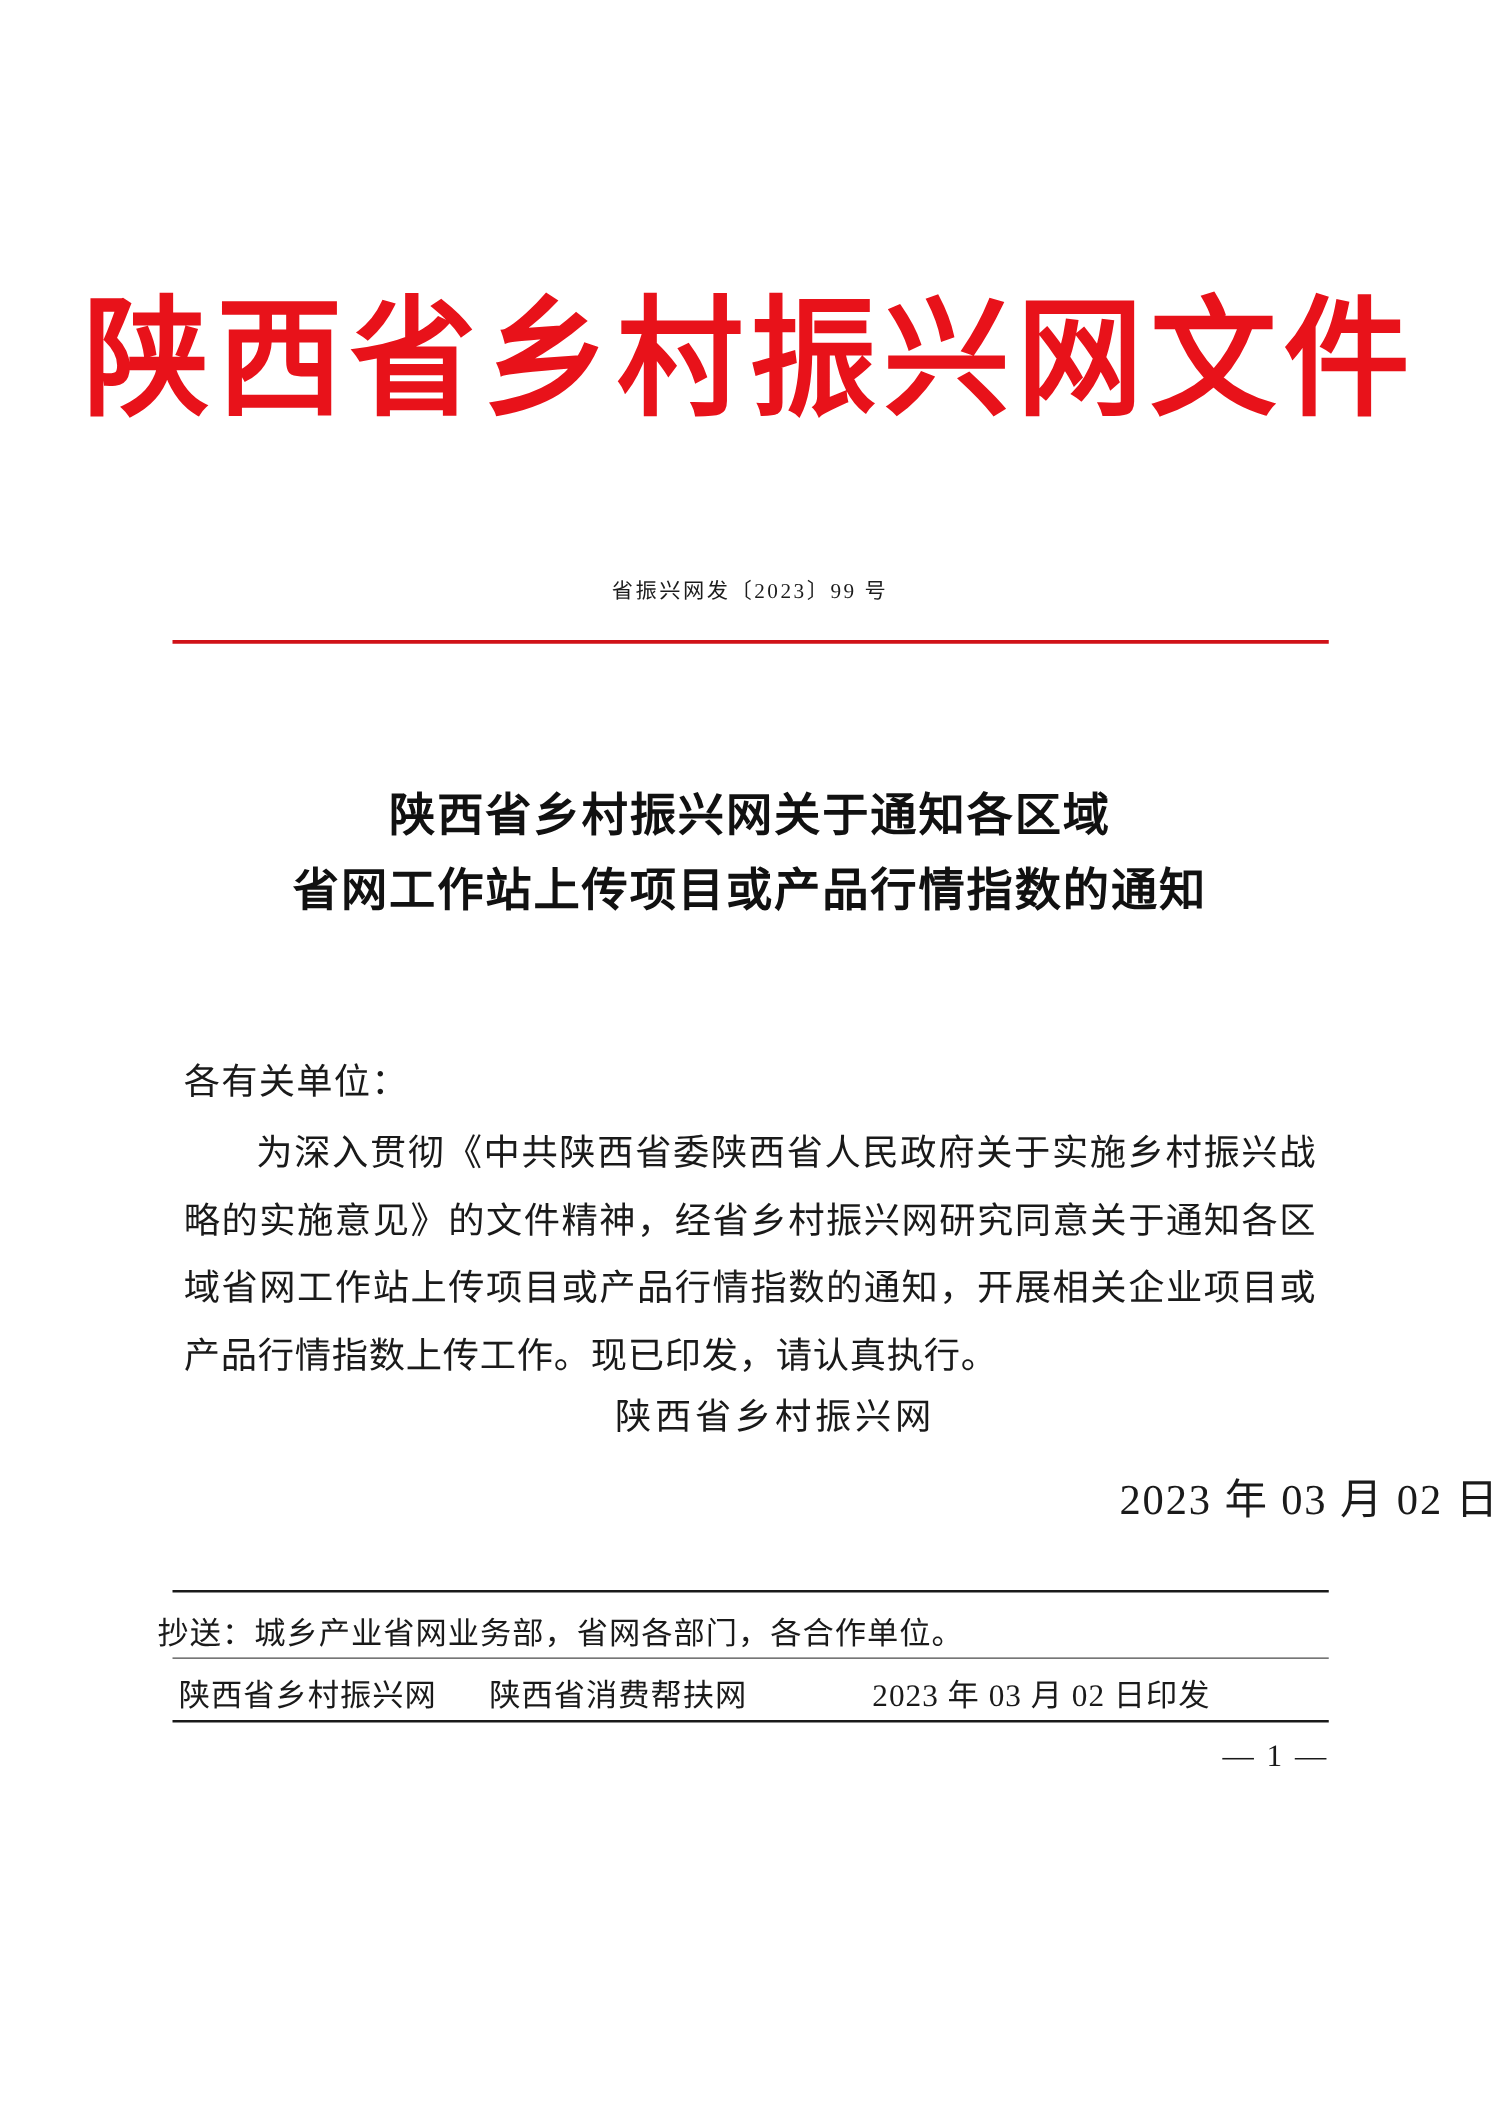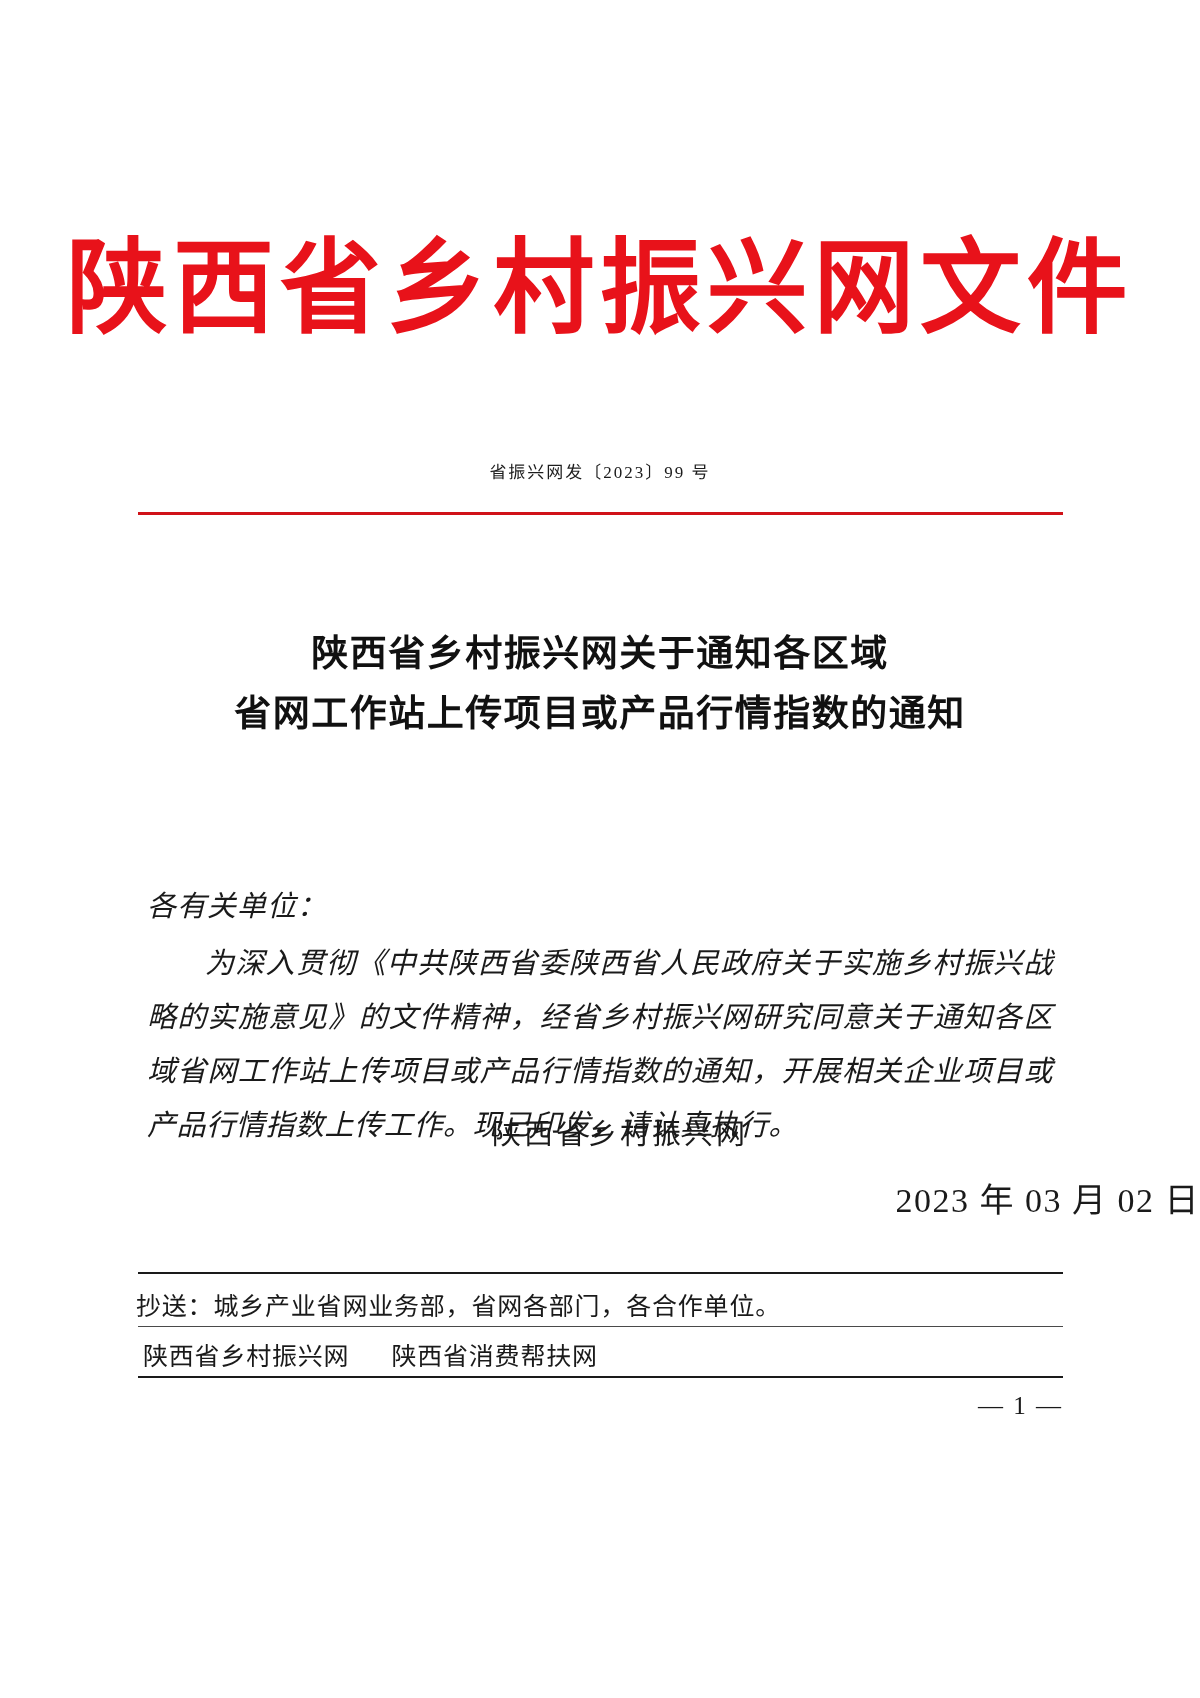--- a/index.html
+++ b/index.html
@@ -81,24 +81,23 @@
     font-size: 37px;
     line-height: 1.62;
     letter-spacing: 1.5px;
     color: #111111;
     white-space: nowrap;
   }
 
   
   .body-block {
     position: absolute;
-    top: 884px;
+    top: 844px;
     left: 147px;
     width: 906px;
-    font-style: italic;
   }
   .salutation {
     font-size: 29px;
     line-height: 1.55;
     letter-spacing: 1px;
     color: #1a1a1a;
   }
   .body-paragraph {
     margin-top: 8px;
     font-size: 29px;
@@ -140,21 +139,21 @@
     position: absolute;
     top: 1272px;
     left: 138px;
     width: 925px;
     height: 2px;
     background: #1a1a1a;
   }
   .footer-cc {
     position: absolute;
     top: 1286px;
-    left: 136px;
+    left: 126px;
     width: 920px;
     font-size: 25px;
     letter-spacing: 0.8px;
     color: #1a1a1a;
     white-space: nowrap;
   }
   .footer-rule-mid {
     position: absolute;
     top: 1326px;
     left: 138px;
@@ -222,17 +221,18 @@
     <div class="signature-org">陕西省乡村振兴网</div>
     <div class="signature-date">2023 年 03 月 02 日</div>
   </div>
 
   <div class="footer-rule-top"></div>
   <div class="footer-cc">抄送：城乡产业省网业务部，省网各部门，各合作单位。</div>
   <div class="footer-rule-mid"></div>
   <div class="footer-imprint">
     <span class="imprint-org-1">陕西省乡村振兴网</span>
     <span class="imprint-org-2">陕西省消费帮扶网</span>
+    <span class="imprint-date">2023 年 03 月 02 日印发</span>
   </div>
   <div class="footer-rule-bottom"></div>
   <div class="page-number">— 1 —</div>
 
 </div>
 
 </body></html>

